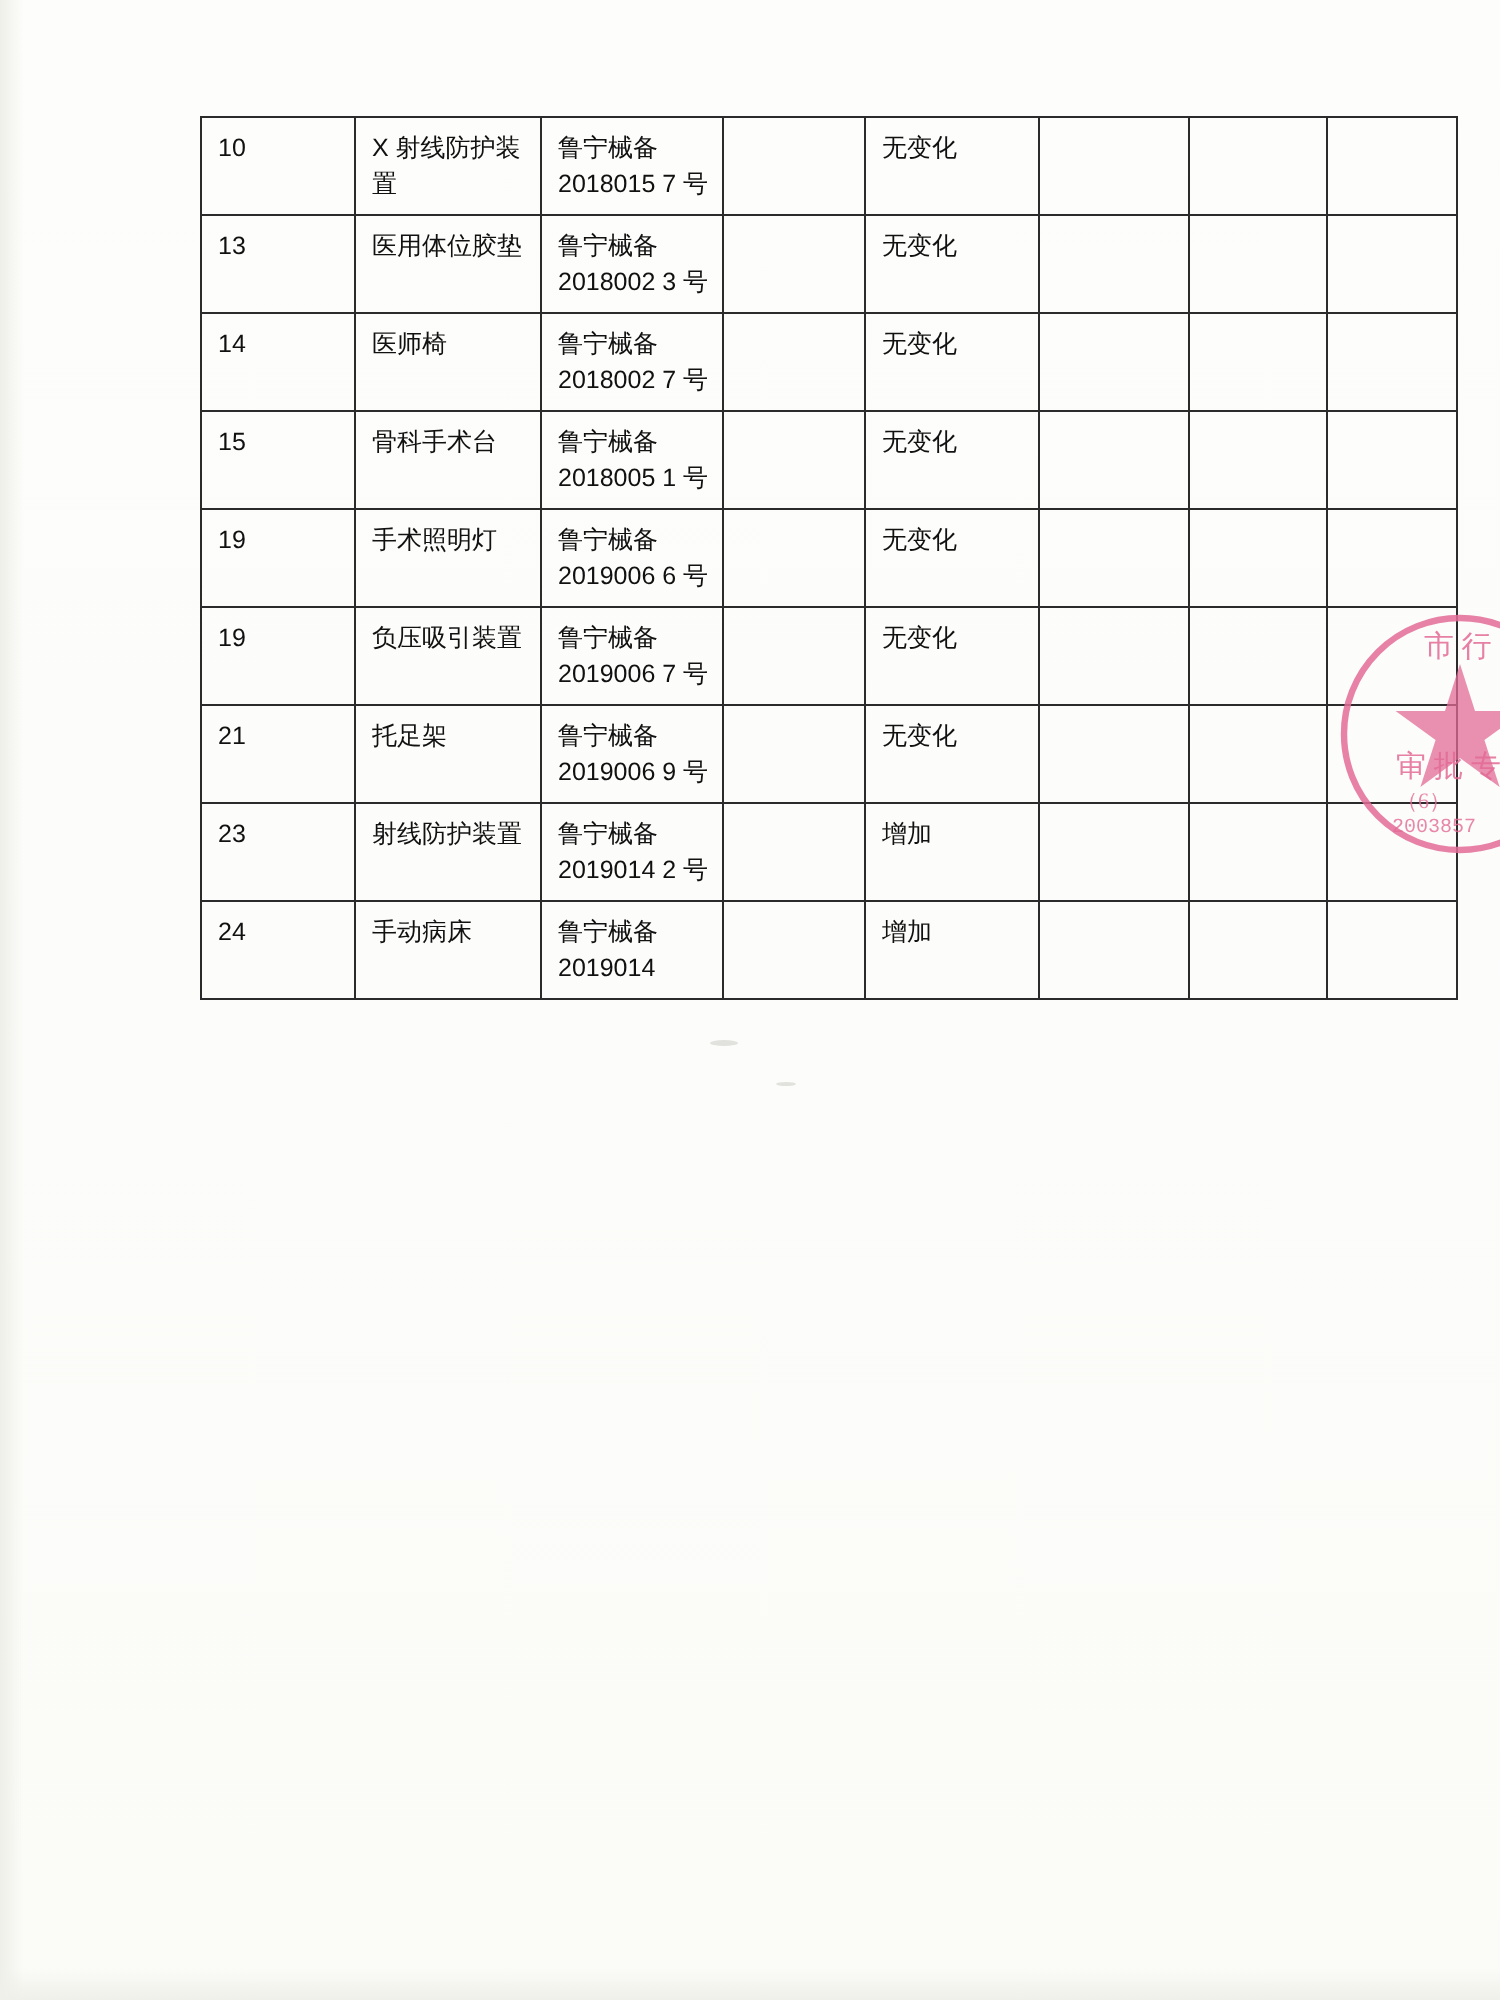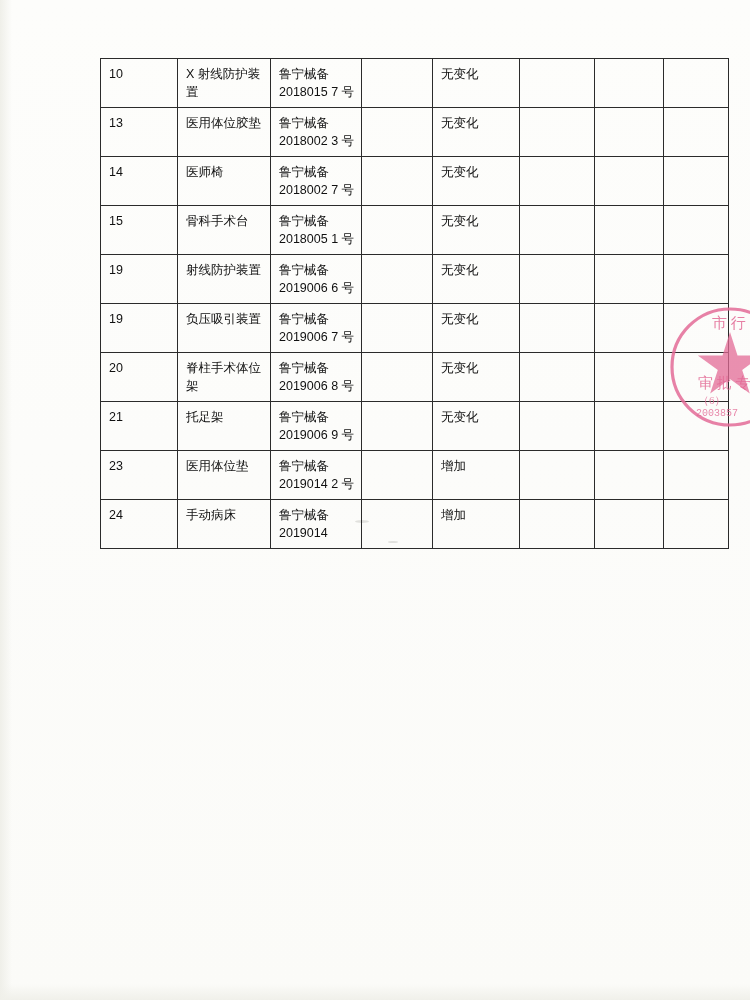--- a/index.html
+++ b/index.html
@@ -196,125 +196,99 @@
           </td>
           <td class="col-b4">
             <span class="cell-line"></span>
           </td>
         </tr>
         <tr>
           <td class="col-idx">
             <span class="cell-line">19</span>
           </td>
           <td class="col-name">
+            <span class="cell-line">手术照明灯</span>
+          </td>
+          <td class="col-reg">
+            <span class="cell-line">鲁宁械备 2019006 6 号</span>
+          </td>
+          <td class="col-blank1">
+            <span class="cell-line"></span>
+          </td>
+          <td class="col-status">
+            <span class="cell-line">无变化</span>
+          </td>
+          <td class="col-b2">
+            <span class="cell-line"></span>
+          </td>
+          <td class="col-b3">
+            <span class="cell-line"></span>
+          </td>
+          <td class="col-b4">
+            <span class="cell-line"></span>
+          </td>
+        </tr>
+        <tr>
+          <td class="col-idx">
+            <span class="cell-line">19</span>
+          </td>
+          <td class="col-name">
+            <span class="cell-line">负压吸引装置</span>
+          </td>
+          <td class="col-reg">
+            <span class="cell-line">鲁宁械备 2019006 7 号</span>
+          </td>
+          <td class="col-blank1">
+            <span class="cell-line"></span>
+          </td>
+          <td class="col-status">
+            <span class="cell-line">无变化</span>
+          </td>
+          <td class="col-b2">
+            <span class="cell-line"></span>
+          </td>
+          <td class="col-b3">
+            <span class="cell-line"></span>
+          </td>
+          <td class="col-b4">
+            <span class="cell-line"></span>
+          </td>
+        </tr>
+        <tr>
+          <td class="col-idx">
+            <span class="cell-line">21</span>
+          </td>
+          <td class="col-name">
+            <span class="cell-line">托足架</span>
+          </td>
+          <td class="col-reg">
+            <span class="cell-line">鲁宁械备 2019006 9 号</span>
+          </td>
+          <td class="col-blank1">
+            <span class="cell-line"></span>
+          </td>
+          <td class="col-status">
+            <span class="cell-line">无变化</span>
+          </td>
+          <td class="col-b2">
+            <span class="cell-line"></span>
+          </td>
+          <td class="col-b3">
+            <span class="cell-line"></span>
+          </td>
+          <td class="col-b4">
+            <span class="cell-line"></span>
+          </td>
+        </tr>
+        <tr>
+          <td class="col-idx">
+            <span class="cell-line">23</span>
+          </td>
+          <td class="col-name">
             <span class="cell-line">射线防护装置</span>
-          </td>
-          <td class="col-reg">
-            <span class="cell-line">鲁宁械备 2019006 6 号</span>
-          </td>
-          <td class="col-blank1">
-            <span class="cell-line"></span>
-          </td>
-          <td class="col-status">
-            <span class="cell-line">无变化</span>
-          </td>
-          <td class="col-b2">
-            <span class="cell-line"></span>
-          </td>
-          <td class="col-b3">
-            <span class="cell-line"></span>
-          </td>
-          <td class="col-b4">
-            <span class="cell-line"></span>
-          </td>
-        </tr>
-        <tr>
-          <td class="col-idx">
-            <span class="cell-line">19</span>
-          </td>
-          <td class="col-name">
-            <span class="cell-line">负压吸引装置</span>
-          </td>
-          <td class="col-reg">
-            <span class="cell-line">鲁宁械备 2019006 7 号</span>
-          </td>
-          <td class="col-blank1">
-            <span class="cell-line"></span>
-          </td>
-          <td class="col-status">
-            <span class="cell-line">无变化</span>
-          </td>
-          <td class="col-b2">
-            <span class="cell-line"></span>
-          </td>
-          <td class="col-b3">
-            <span class="cell-line"></span>
-          </td>
-          <td class="col-b4">
-            <span class="cell-line"></span>
-          </td>
-        </tr>
-        <tr>
-          <td class="col-idx">
-            <span class="cell-line">20</span>
-          </td>
-          <td class="col-name">
-            <span class="cell-line">脊柱手术体位架</span>
-          </td>
-          <td class="col-reg">
-            <span class="cell-line">鲁宁械备 2019006 8 号</span>
-          </td>
-          <td class="col-blank1">
-            <span class="cell-line"></span>
-          </td>
-          <td class="col-status">
-            <span class="cell-line">无变化</span>
-          </td>
-          <td class="col-b2">
-            <span class="cell-line"></span>
-          </td>
-          <td class="col-b3">
-            <span class="cell-line"></span>
-          </td>
-          <td class="col-b4">
-            <span class="cell-line"></span>
-          </td>
-        </tr>
-        <tr>
-          <td class="col-idx">
-            <span class="cell-line">21</span>
-          </td>
-          <td class="col-name">
-            <span class="cell-line">托足架</span>
-          </td>
-          <td class="col-reg">
-            <span class="cell-line">鲁宁械备 2019006 9 号</span>
-          </td>
-          <td class="col-blank1">
-            <span class="cell-line"></span>
-          </td>
-          <td class="col-status">
-            <span class="cell-line">无变化</span>
-          </td>
-          <td class="col-b2">
-            <span class="cell-line"></span>
-          </td>
-          <td class="col-b3">
-            <span class="cell-line"></span>
-          </td>
-          <td class="col-b4">
-            <span class="cell-line"></span>
-          </td>
-        </tr>
-        <tr>
-          <td class="col-idx">
-            <span class="cell-line">23</span>
-          </td>
-          <td class="col-name">
-            <span class="cell-line">医用体位垫</span>
           </td>
           <td class="col-reg">
             <span class="cell-line">鲁宁械备 2019014 2 号</span>
           </td>
           <td class="col-blank1">
             <span class="cell-line"></span>
           </td>
           <td class="col-status">
             <span class="cell-line">增加</span>
           </td>

